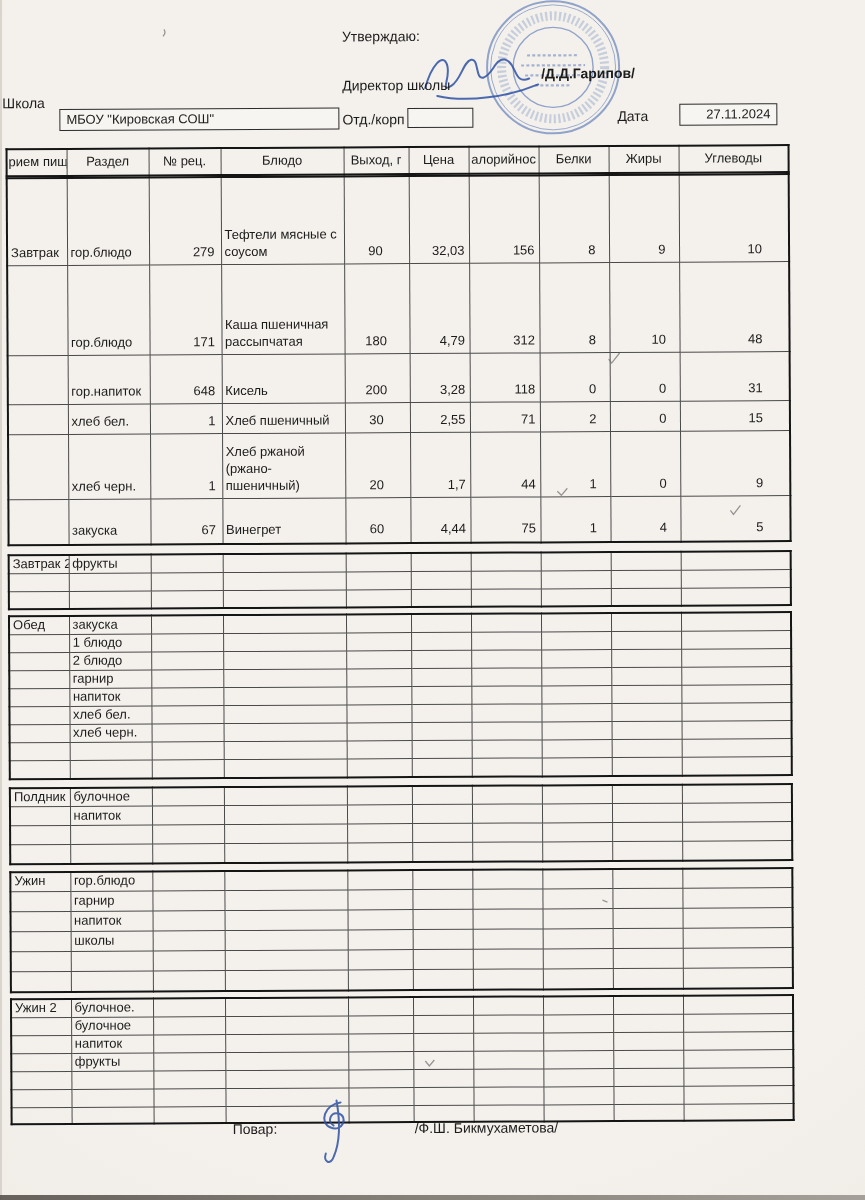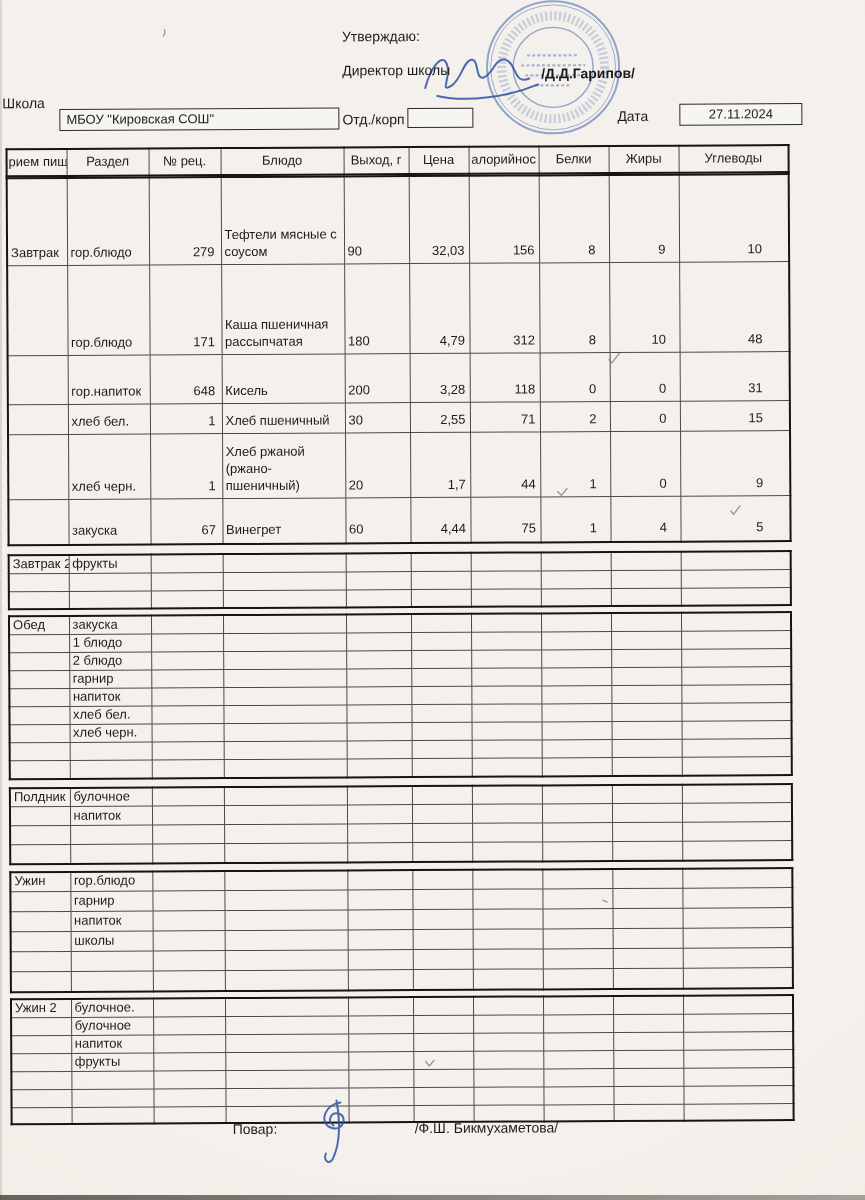--- a/index.html
+++ b/index.html
@@ -9,52 +9,52 @@
     background: radial-gradient(130% 100% at 50% 42%, #f4f1ec 55%, #ebe8e1 100%);
     overflow: hidden;
     font-family: "Liberation Sans", "DejaVu Sans", sans-serif;
     color: #1c1c1c; font-size: 13px;
   }
   .tilt { position: absolute; inset: 0; transform: rotate(-0.3deg); transform-origin: 430px 620px; }
   .abs { position: absolute; }
 
   
   .approve        { left: 345px; top: 28px;  font-size: 14px; }
-  .dir-label      { left: 345px; top: 62px;  font-size: 14px; }
+  .dir-label      { left: 345px; top: 77px;  font-size: 14px; }
   .dir-name       { left: 544px; top: 66px;  font-size: 14px; font-weight: 700; }
   .school-label   { left: 5px;   top: 93px; font-size: 14px; }
   .dept-label     { left: 345px; top: 111px; font-size: 14px; }
   .date-label     { left: 620px; top: 109px; font-size: 14px; }
   .fieldbox {
     position: absolute; border: 1px solid #2b2b2b; background: rgba(255,255,255,0.28);
     font-size: 13px; padding: 2px 6px; white-space: nowrap; overflow: hidden;
   }
   .school-box { left: 62px;  top: 107px; width: 280px; height: 22px; }
   .dept-box   { left: 410px; top: 108px; width: 66px;  height: 20px; }
-  .date-box   { left: 682px; top: 105px; width: 123px; height: 22px; text-align: center; }
+  .date-box   { left: 682px; top: 105px; width: 98px; height: 22px; text-align: right; }
 
   
   .stamp    { left: 486px; top: -2px; }
   .sig-dir  { left: 420px; top: 36px; }
   .sig-cook { left: 300px; top: 1096px; }
   .artifacts { left: 0; top: 0; pointer-events: none; }
 
   
   .menu-table { position: absolute; left: 8px; top: 146px; width: 784px; }
   .grid { border-collapse: collapse; table-layout: fixed; width: 782px; border: 2px solid #151515; }
   .grid td {
     border: 1px solid #4b4b4b; padding: 0 3px; font-size: 13px;
     vertical-align: middle; overflow: hidden; white-space: nowrap; line-height: 1.3;
   }
   .hdr td { text-align: center; padding: 4px 1px; }
   .tall td { vertical-align: bottom; padding-bottom: 4px; }
   .tall td.c2 { white-space: normal; }
   .grid td.meal, .grid td.c0, .grid td.c2 { text-align: left; }
   .grid td.c1 { text-align: right; padding-right: 6px; }
-  .grid td.c3 { text-align: left; padding-right: 5px; }
+  .grid td.c3 { text-align: center; padding-right: 5px; }
   .grid td.c4 { text-align: right; padding-right: 4px; }
   .grid td.c5 { text-align: right; padding-right: 4px; }
   .grid td.c6 { text-align: right; padding-right: 13px; }
   .grid td.c7 { text-align: right; padding-right: 13px; }
   .grid td.c8 { text-align: right; padding-right: 26px; }
 
   
   .cook-label { left: 230px; top: 1120px; font-size: 14px; }
   .cook-name  { left: 412px; top: 1120px; font-size: 14px; }
 

